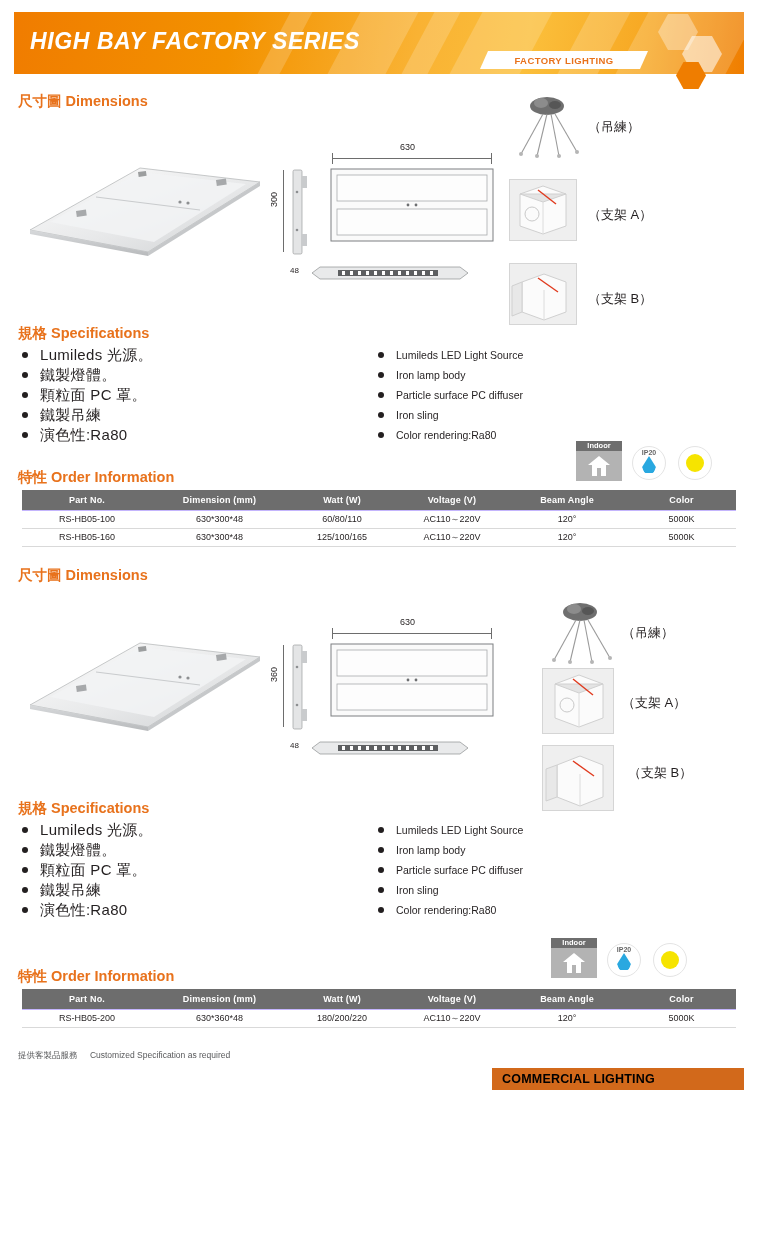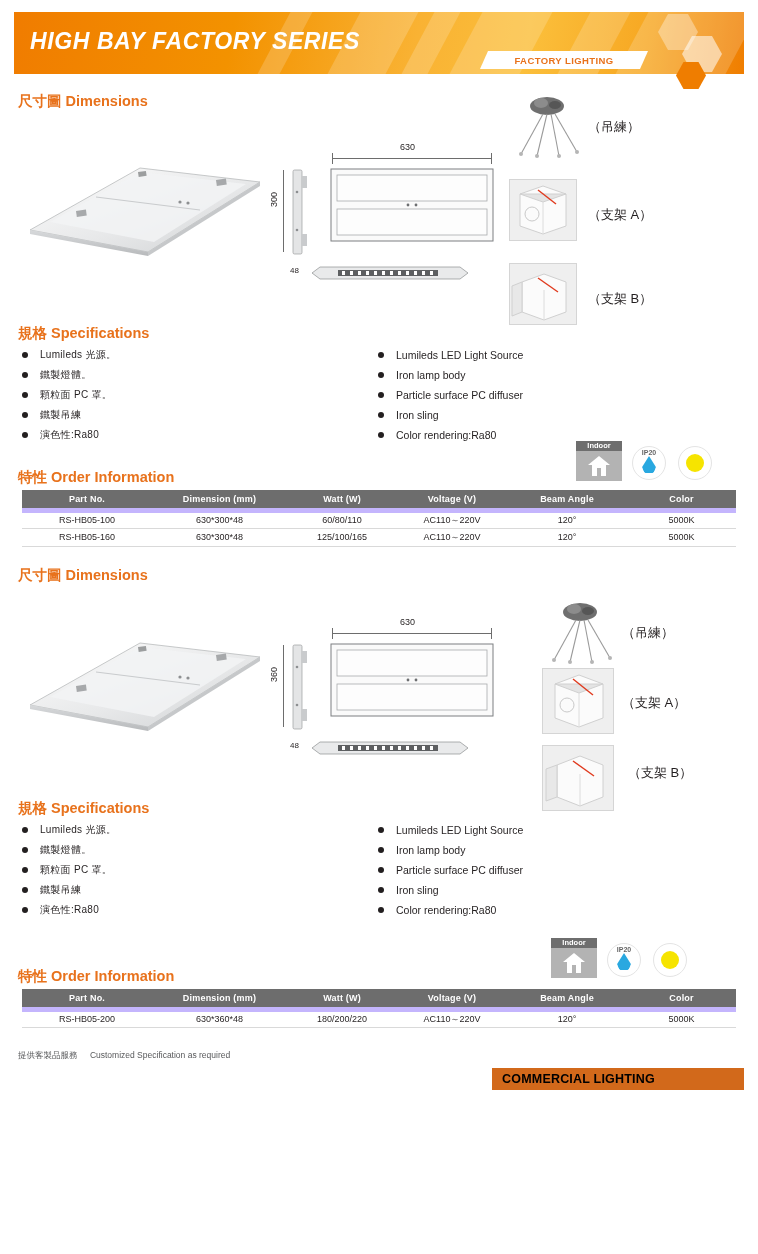--- a/index.html
+++ b/index.html
@@ -79,21 +79,21 @@
   }
 
   
   .spec-list { position:absolute; }
   .spec-row { display:flex; align-items:center; height:20px; }
   .bullet {
     width: 6px; height: 6px; border-radius: 50%; background:#231f20;
     margin-right: 12px; flex:0 0 auto;
   }
   .spec-text { font-size: 10.5px; color:#231f20; white-space:nowrap; }
-  .spec-text.cn { font-size: 10px; letter-spacing:0.3px;}
+  .spec-text.cn { font-size: 15px; letter-spacing:0.3px;}
 
   
   .icons { position:absolute; }
   .icon-indoor {
     position:absolute; width:56px; height:40px;
   }
   .icon-indoor .cap {
     position:absolute; top:0; left:0; width:46px; height:10px;
     background:#6e6e6e; color:#fff; font-size:7.5px; font-weight:bold;
     text-align:center; line-height:10px;
@@ -125,21 +125,21 @@
     font-size:9px;
   }
   table.order th {
     background:#6d6d6d; color:#ffffff; font-weight:bold;
     height:20px; text-align:center; font-size:9px; letter-spacing:.2px;
   }
   table.order td {
     height:18px; text-align:center; font-size:9px; color:#231f20;
     border-bottom:1px solid #d9d9d9;
   }
-  table.order tr.first td { border-top:5px solid #c4b5fd; }
+  table.order tr.first td { border-top:1px solid #c4b5fd; }
 
   
   .footnote {
     position:absolute; left:18px; top:1050px; font-size:8.5px; color:#58595b;
     white-space:nowrap;
   }
   .footnote .en { margin-left:10px; }
   .commercial {
     position:absolute; left:492px; top:1068px; width:252px; height:22px;
     background:#d2691b; color:#000000; font-size:12.5px; font-weight:bold;

